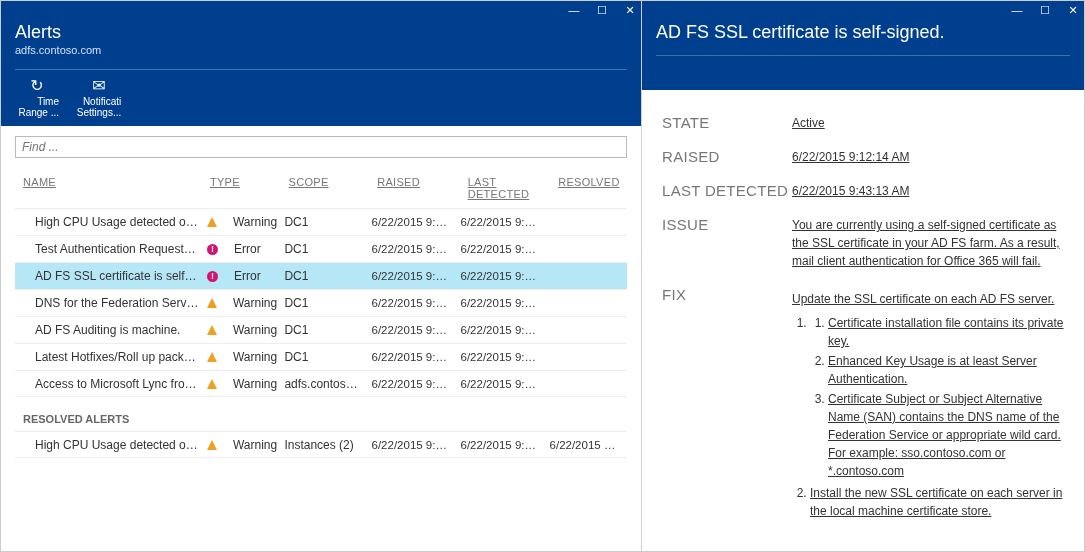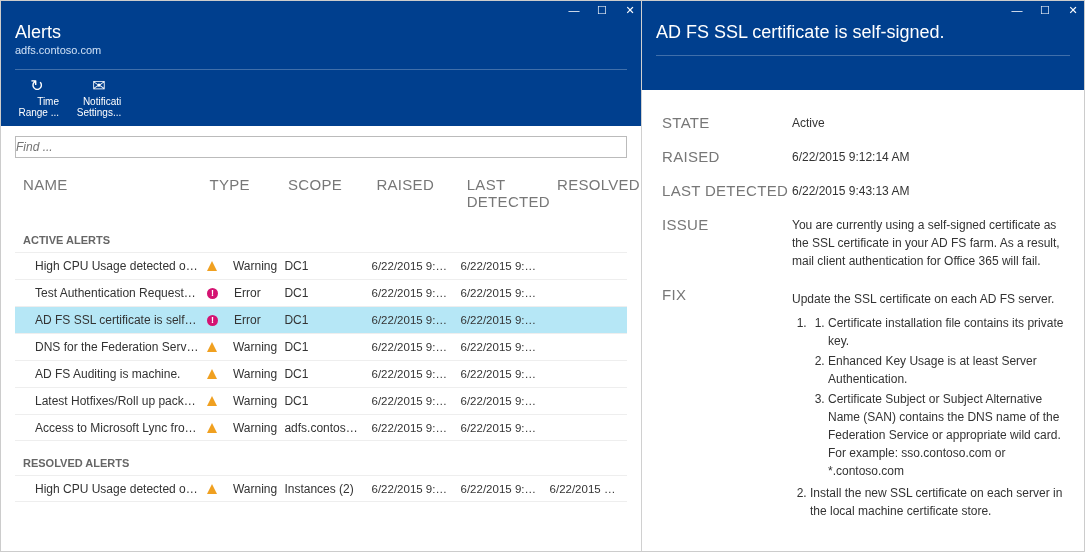--- a/index.html
+++ b/index.html
@@ -14,24 +14,24 @@
   .header-main { padding:2px 14px 6px 14px; }
   .header-title { font-size:18px; font-weight:300; color:#fff; line-height:22px; }
   .header-sub { font-size:11px; color:#cfe1f6; line-height:14px; }
   .header-sep { border-top:1px solid rgba(255,255,255,0.25); margin:6px 14px 0 14px; }
   .header-toolbar { display:flex; gap:18px; padding:6px 14px 8px 14px; }
   .tool-btn { display:flex; flex-direction:column; align-items:center; color:#fff; font-size:10px; width:44px; cursor:pointer; }
   .tool-btn .icon { font-size:16px; height:18px; display:flex; align-items:center; justify-content:center; }
   .tool-btn .lbl { text-align:right; line-height:11px; margin-top:2px; }
 
   .search-row { padding:10px 14px 0 14px; }
-  .search-input { width:100%; height:22px; border:1px solid #bbb; padding:2px 0; font-size:12px; color:#888; font-style:italic; }
+  .search-input { width:100%; height:22px; border:1px solid #bbb; padding:2px 6px; font-size:12px; color:#888; font-style:italic; }
 
   .table-wrap { flex:1; overflow:auto; padding:0 14px 10px 14px; }
-  .col-head { display:flex; color:#777; font-size:15px; text-transform:uppercase; padding:18px 0 8px 8px; letter-spacing:.3px; }
+  .col-head { display:flex; color:#777; font-size:11px; text-transform:uppercase; padding:18px 0 8px 8px; letter-spacing:.3px;text-decoration:underline; }
   .c-name { width:190px; }
   .c-type { width:80px; }
   .c-scope{ width:90px; }
   .c-raised{ width:92px; }
   .c-last { width:92px; }
   .c-res  { width:70px; }
 
   .section-head { color:#666; font-size:11px; font-weight:600; text-transform:uppercase; padding:16px 0 6px 8px; border-bottom:none; }
   .row { display:flex; align-items:center; height:27px; border-top:1px solid #eee; padding:0 0 0 20px; font-size:12px; color:#333; cursor:pointer; }
   .row:last-child { border-bottom:1px solid #eee; }
@@ -45,21 +45,21 @@
   .cell.res  { width:80px; font-size:11.5px; }
 
   .warn-ico { width:0; height:0; border-left:5px solid transparent; border-right:5px solid transparent; border-bottom:10px solid #f0a020; display:inline-block; }
   .err-ico  { width:11px; height:11px; border-radius:50%; background:#d41372; color:#fff; font-size:9px; font-weight:bold; display:inline-flex; align-items:center; justify-content:center; }
 
   
   .details-body { flex:1; overflow:hidden; position:relative; }
   .details-scroll { position:absolute; inset:0; overflow-y:scroll; padding:16px 20px 16px 20px; font-size:12px; color:#333; }
   .det-row { display:flex; padding:8px 0; }
   .det-label { width:130px; color:#777; font-size:15px; text-transform:uppercase; letter-spacing:.3px; flex-shrink:0; }
-  .det-val { flex:1; font-size:12px; color:#333; line-height:18px; }
+  .det-val { flex:1; font-size:12px; color:#333; line-height:18px;text-decoration:underline; }
   .det-val ol { margin:6px 0 0 18px; padding:0; }
   .det-val ol ol { margin:4px 0 4px 18px; }
   .det-val li { margin:2px 0; }
   .det-val p { margin:4px 0; }
   .det-val .fix-head { margin-bottom:6px; }
 
   ::-webkit-scrollbar { width:16px; }
   ::-webkit-scrollbar-track { background:#f0f0f0; }
   ::-webkit-scrollbar-thumb { background:#c4c4c4; }
   ::-webkit-scrollbar-button { background:#f0f0f0; height:16px; }
@@ -100,21 +100,20 @@
     <div class="table-wrap">
       <div class="col-head">
         <div class="c-name">NAME</div>
         <div class="c-type">TYPE</div>
         <div class="c-scope">SCOPE</div>
         <div class="c-raised">RAISED</div>
         <div class="c-last">LAST DETECTED</div>
         <div class="c-res">RESOLVED</div>
       </div>
 
-      <div class="section-head">ACTIVE ALERTS</div>
       <div id="active-rows">
           <div class="row">
             <div class="cell name">High CPU Usage detected on the Feder...</div>
             <div class="cell type">
               <span class="warn-ico"></span>
               <span>Warning</span>
             </div>
             <div class="cell scope">DC1</div>
             <div class="cell raised">6/22/2015 9:55:59</div>
             <div class="cell last">6/22/2015 9:59:03</div>

